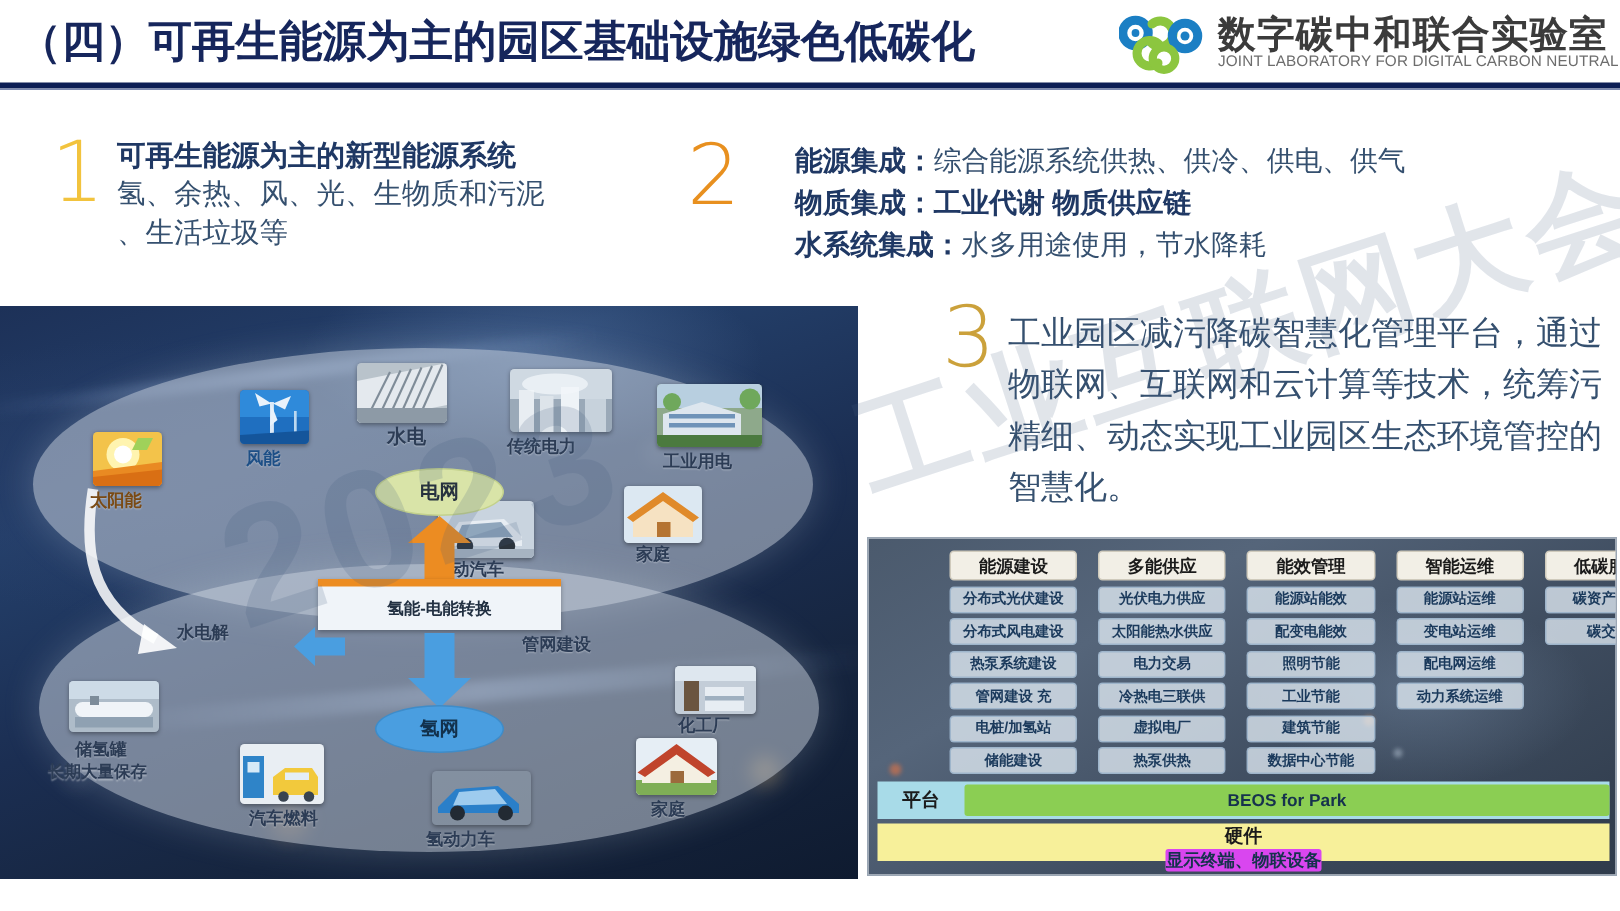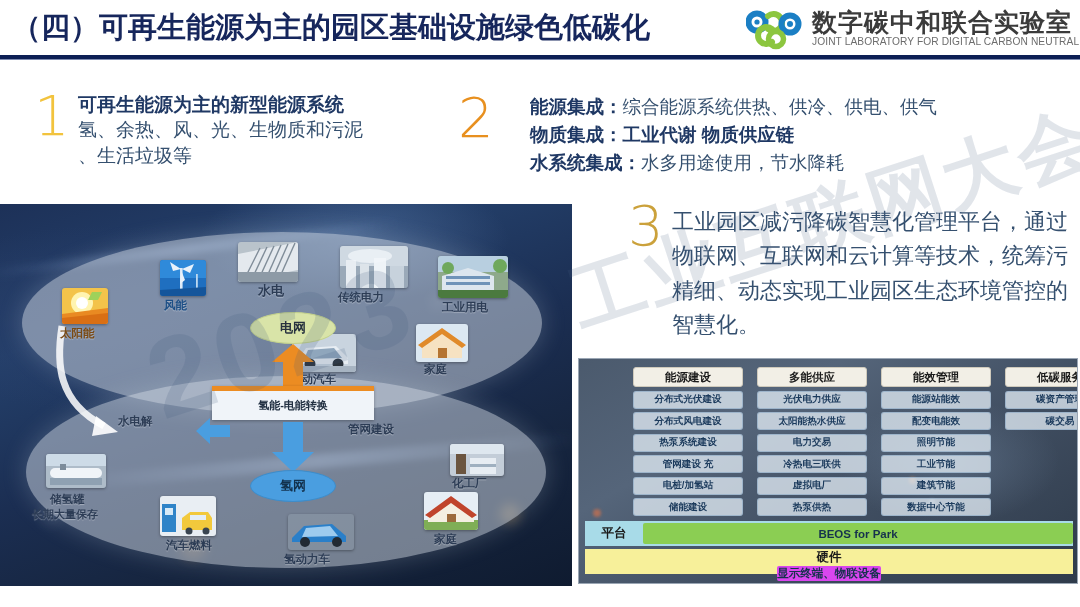--- a/index.html
+++ b/index.html
@@ -464,20 +464,27 @@
       <div class="col">
         <div class="col-head">能效管理</div>
         <div class="cell">能源站能效</div>
         <div class="cell">配变电能效</div>
         <div class="cell">照明节能</div>
         <div class="cell">工业节能</div>
         <div class="cell">建筑节能</div>
         <div class="cell">数据中心节能</div>
       </div>
 
+      <div class="col">
+        <div class="col-head">智能运维</div>
+        <div class="cell">能源站运维</div>
+        <div class="cell">变电站运维</div>
+        <div class="cell">配电网运维</div>
+        <div class="cell">动力系统运维</div>
+      </div>
 
       <div class="col">
         <div class="col-head">低碳服务</div>
         <div class="cell">碳资产管理</div>
         <div class="cell">碳交易</div>
       </div>
 
 
     </div>
 

